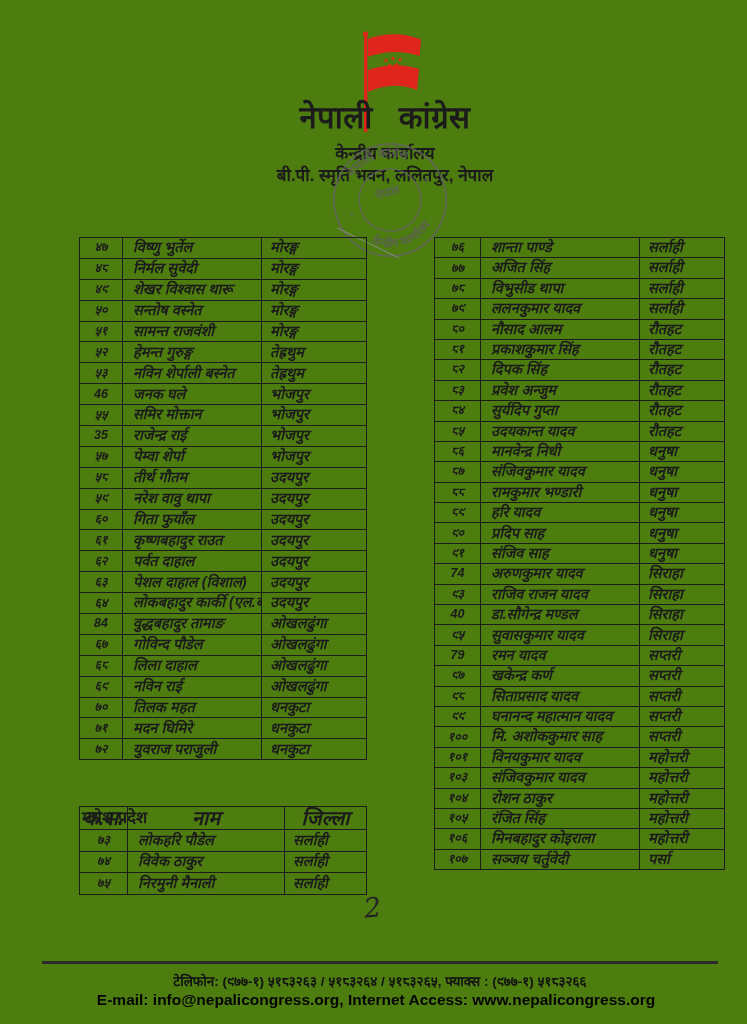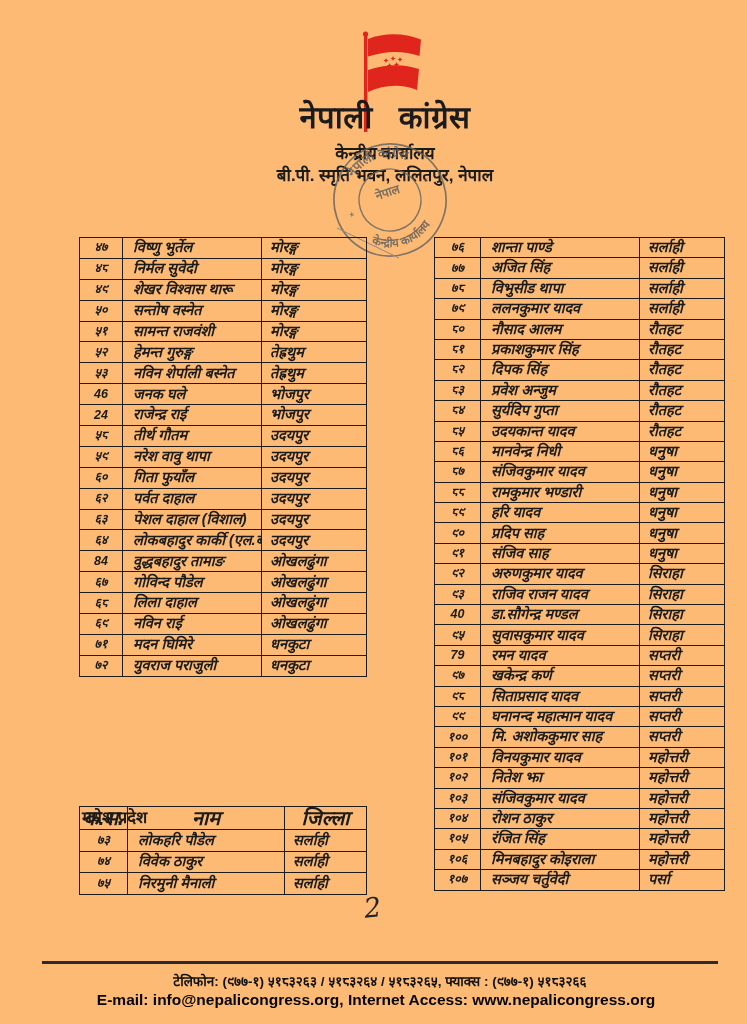--- a/index.html
+++ b/index.html
@@ -1,16 +1,16 @@
 <!DOCTYPE html>
 <html lang="ne"><head>
 <meta charset="utf-8">
 <style>
   html,body{margin:0;padding:0;background:#e8e8e8;}
-  .page{position:relative;width:747px;height:1024px;background:#fdba74;overflow:hidden;
+  .page{position:relative;width:747px;height:1024px;background:#4d7c0f;overflow:hidden;
         font-family:"Liberation Sans","DejaVu Sans",sans-serif;color:#1b1b1b;}
   
   .title-row{position:absolute;top:95px;left:0;width:770px;display:flex;justify-content:center;
              gap:26px;font-size:31px;font-weight:bold;letter-spacing:.5px;}
   .subtitle1{position:absolute;top:141px;left:0;width:770px;text-align:center;
              font-size:17px;font-weight:bold;}
   .subtitle2{position:absolute;top:163px;left:0;width:770px;text-align:center;
              font-size:17px;font-weight:bold;}
   .flag-svg{position:absolute;left:352px;top:28px;}
   .stamp-svg{position:absolute;left:322px;top:132px;opacity:.82;transform:rotate(-18deg);}
@@ -142,46 +142,61 @@
             <td class="nm">नविन शेर्पाली बस्नेत</td>
             <td class="ds">तेह्रथुम</td>
           </tr>
 
           <tr>
             <td class="sn">46</td>
             <td class="nm">जनक घले</td>
             <td class="ds">भोजपुर</td>
           </tr>
 
-
-          <tr>
-            <td class="sn">24</td>
+          <tr>
+            <td class="sn">५५</td>
+            <td class="nm">समिर मोक्तान</td>
+            <td class="ds">भोजपुर</td>
+          </tr>
+
+          <tr>
+            <td class="sn">35</td>
             <td class="nm">राजेन्द्र राई</td>
             <td class="ds">भोजपुर</td>
           </tr>
 
+          <tr>
+            <td class="sn">५७</td>
+            <td class="nm">पेम्वा शेर्पा</td>
+            <td class="ds">भोजपुर</td>
+          </tr>
 
           <tr>
             <td class="sn">५८</td>
             <td class="nm">तीर्थ गौतम</td>
             <td class="ds">उदयपुर</td>
           </tr>
 
           <tr>
             <td class="sn">५९</td>
             <td class="nm">नरेश वावु थापा</td>
             <td class="ds">उदयपुर</td>
           </tr>
 
           <tr>
             <td class="sn">६०</td>
             <td class="nm">गिता फुयाँल</td>
             <td class="ds">उदयपुर</td>
           </tr>
 
+          <tr>
+            <td class="sn">६१</td>
+            <td class="nm">कृष्णबहादुर राउत</td>
+            <td class="ds">उदयपुर</td>
+          </tr>
 
           <tr>
             <td class="sn">६२</td>
             <td class="nm">पर्वत दाहाल</td>
             <td class="ds">उदयपुर</td>
           </tr>
 
           <tr>
             <td class="sn">६३</td>
             <td class="nm">पेशल दाहाल (विशाल)</td>
@@ -212,20 +227,25 @@
             <td class="nm">लिला दाहाल</td>
             <td class="ds">ओखलढुंगा</td>
           </tr>
 
           <tr>
             <td class="sn">६९</td>
             <td class="nm">नविन राई</td>
             <td class="ds">ओखलढुंगा</td>
           </tr>
 
+          <tr>
+            <td class="sn">७०</td>
+            <td class="nm">तिलक महत</td>
+            <td class="ds">धनकुटा</td>
+          </tr>
 
           <tr>
             <td class="sn">७१</td>
             <td class="nm">मदन घिमिरे</td>
             <td class="ds">धनकुटा</td>
           </tr>
 
           <tr>
             <td class="sn">७२</td>
             <td class="nm">युवराज पराजुली</td>
@@ -334,21 +354,21 @@
             <td class="ds">धनुषा</td>
           </tr>
 
           <tr>
             <td class="sn">९१</td>
             <td class="nm">संजिव साह</td>
             <td class="ds">धनुषा</td>
           </tr>
 
           <tr>
-            <td class="sn">९२</td>
+            <td class="sn">74</td>
             <td class="nm">अरुणकुमार यादव</td>
             <td class="ds">सिराहा</td>
           </tr>
 
           <tr>
             <td class="sn">९३</td>
             <td class="nm">राजिव राजन यादव</td>
             <td class="ds">सिराहा</td>
           </tr>
 
@@ -393,25 +413,20 @@
             <td class="nm">मि. अशोककुमार साह</td>
             <td class="ds">सप्तरी</td>
           </tr>
 
           <tr>
             <td class="sn">१०१</td>
             <td class="nm">विनयकुमार यादव</td>
             <td class="ds">महोत्तरी</td>
           </tr>
 
-          <tr>
-            <td class="sn">१०२</td>
-            <td class="nm">नितेश झा</td>
-            <td class="ds">महोत्तरी</td>
-          </tr>
 
           <tr>
             <td class="sn">१०३</td>
             <td class="nm">संजिवकुमार यादव</td>
             <td class="ds">महोत्तरी</td>
           </tr>
 
           <tr>
             <td class="sn">१०४</td>
             <td class="nm">रोशन ठाकुर</td>

